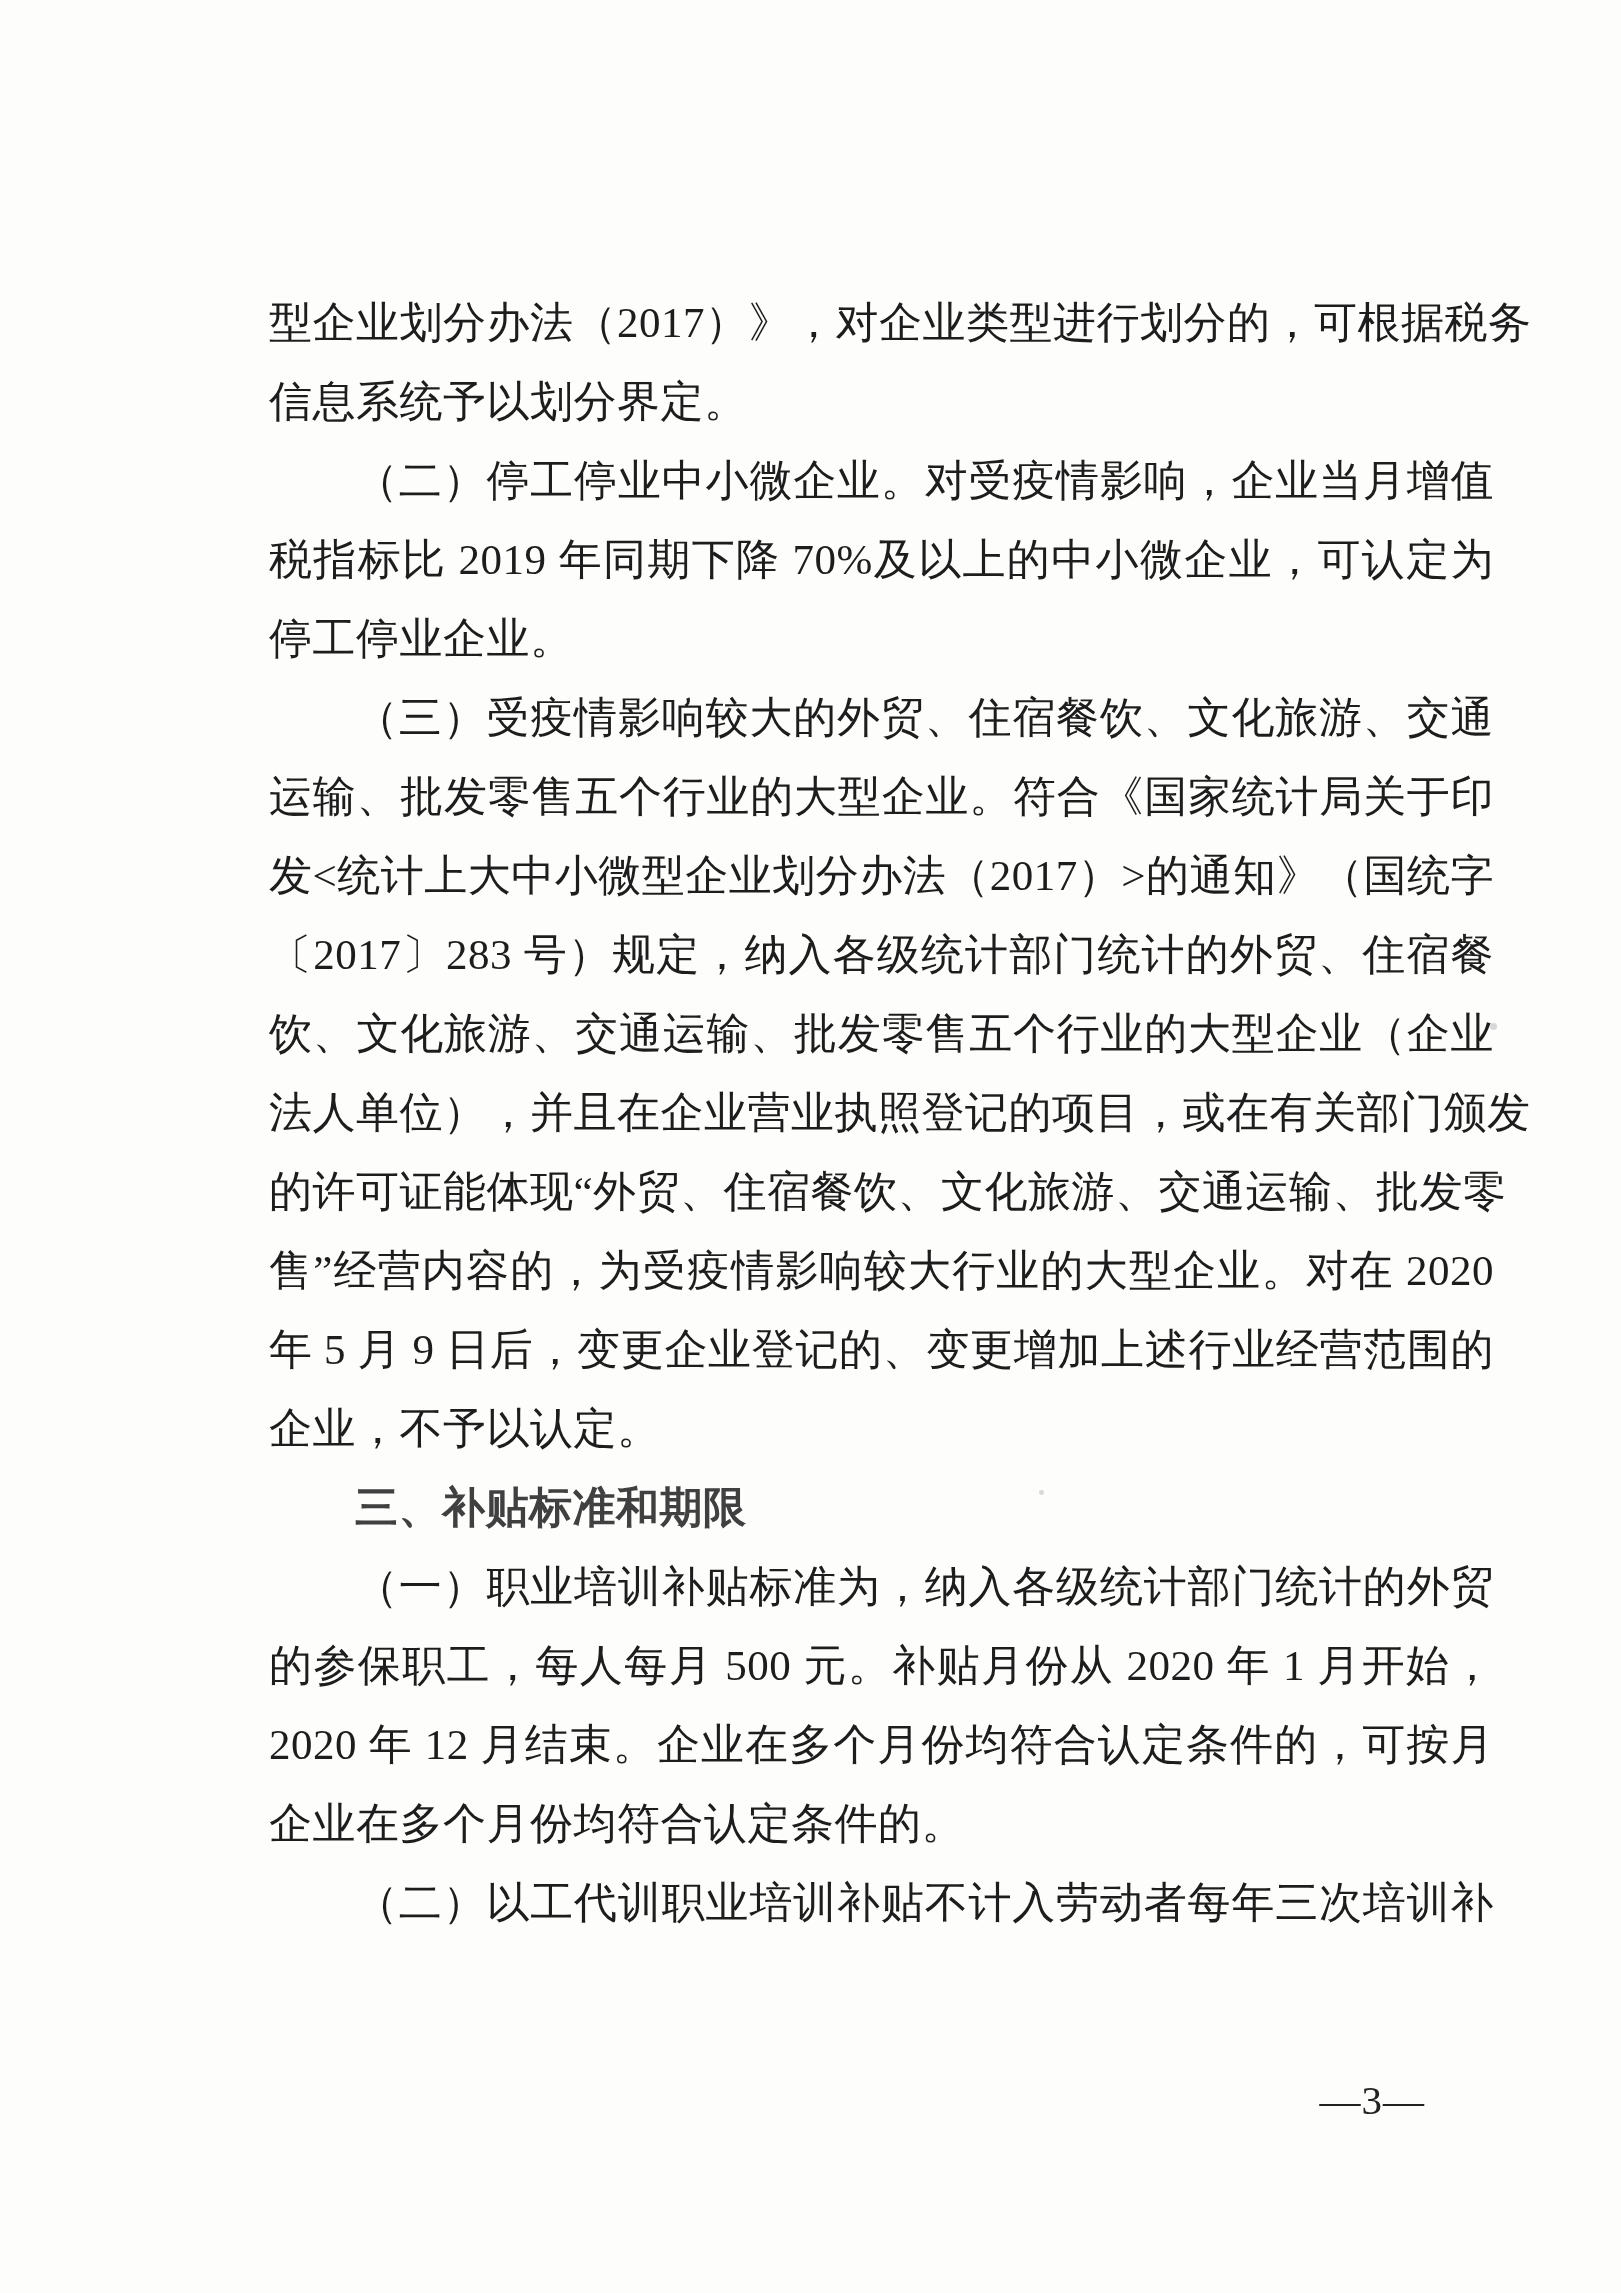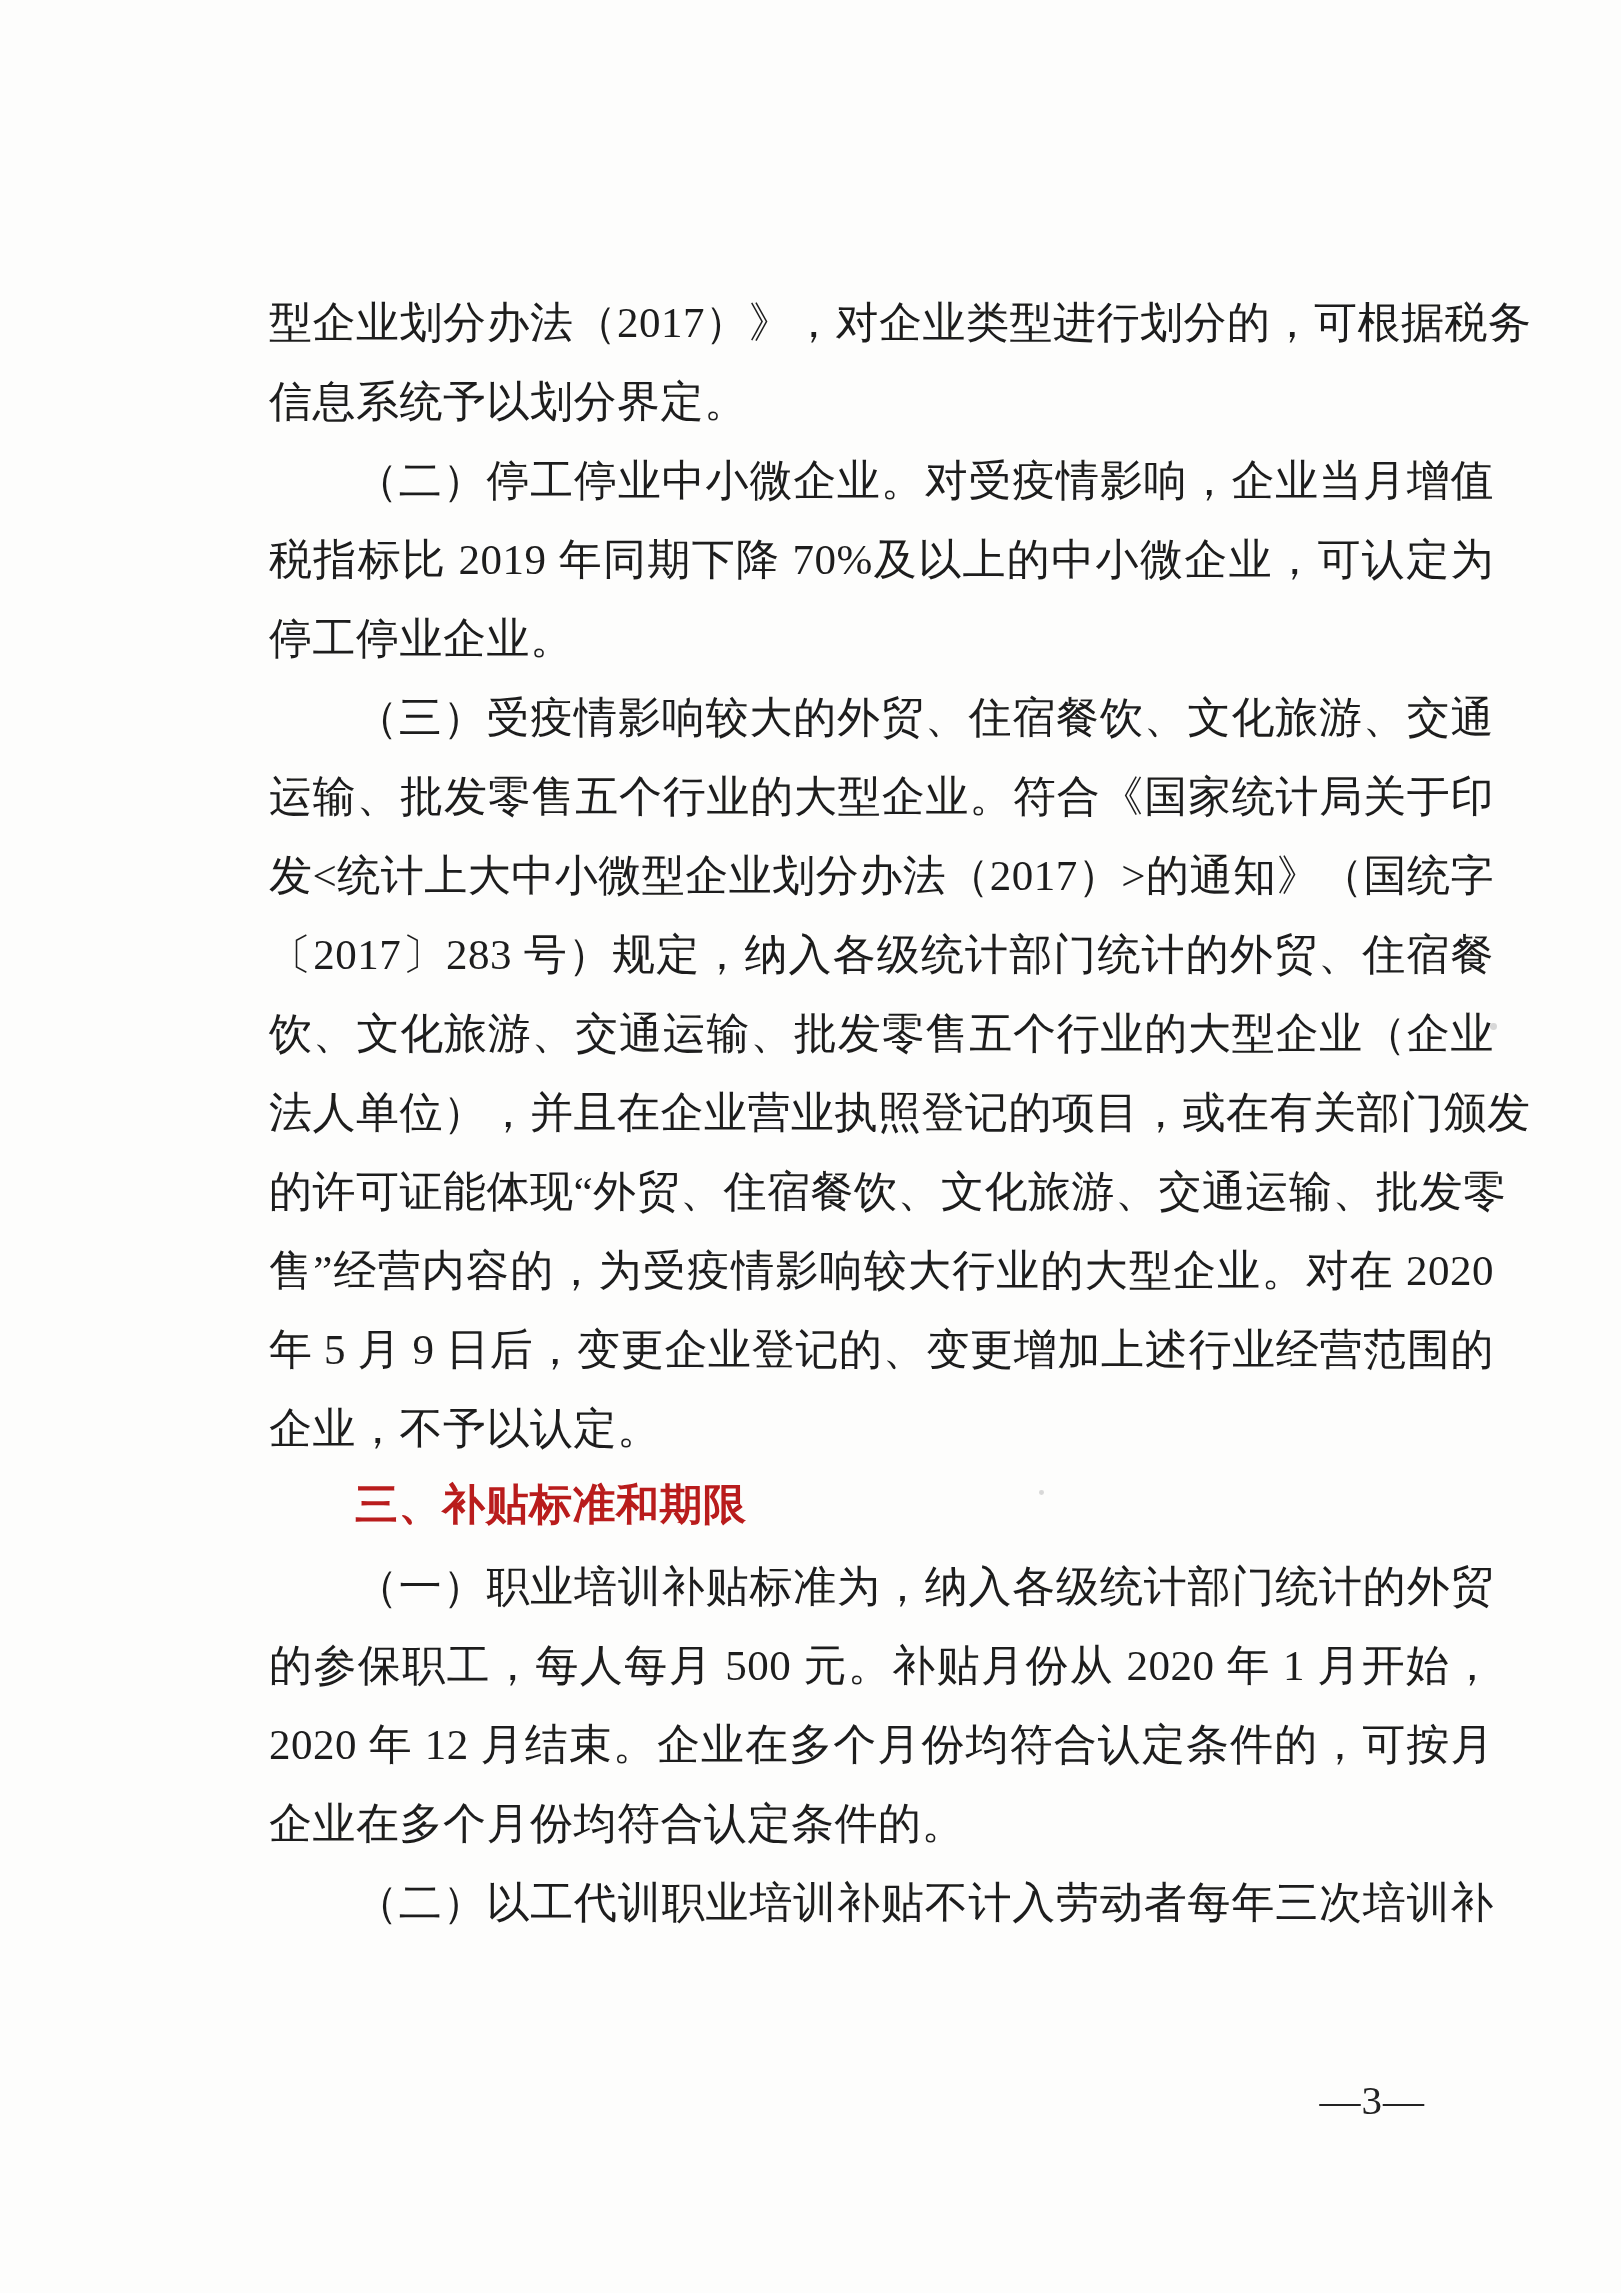--- a/index.html
+++ b/index.html
@@ -38,23 +38,23 @@
     white-space: nowrap;
   }
   .line.nojust {
     text-align: justify;
     text-align-last: left;
   }
   .line.indent {
     text-indent: 2em;
   }
   .line.heading {
-    font-family: Liberation Mono, monospace;
+    font-family: Liberation Sans, sans-serif;
     font-weight: 700;
-    color: #b91c1c;
+    color: #404040;
   }
   .page-number {
     position: absolute;
     top: 2076px;
     right: 196px;
     font-family: "Liberation Serif", "DejaVu Serif", serif;
     font-size: 41px;
     color: #222222;
     letter-spacing: 1px;
   }

